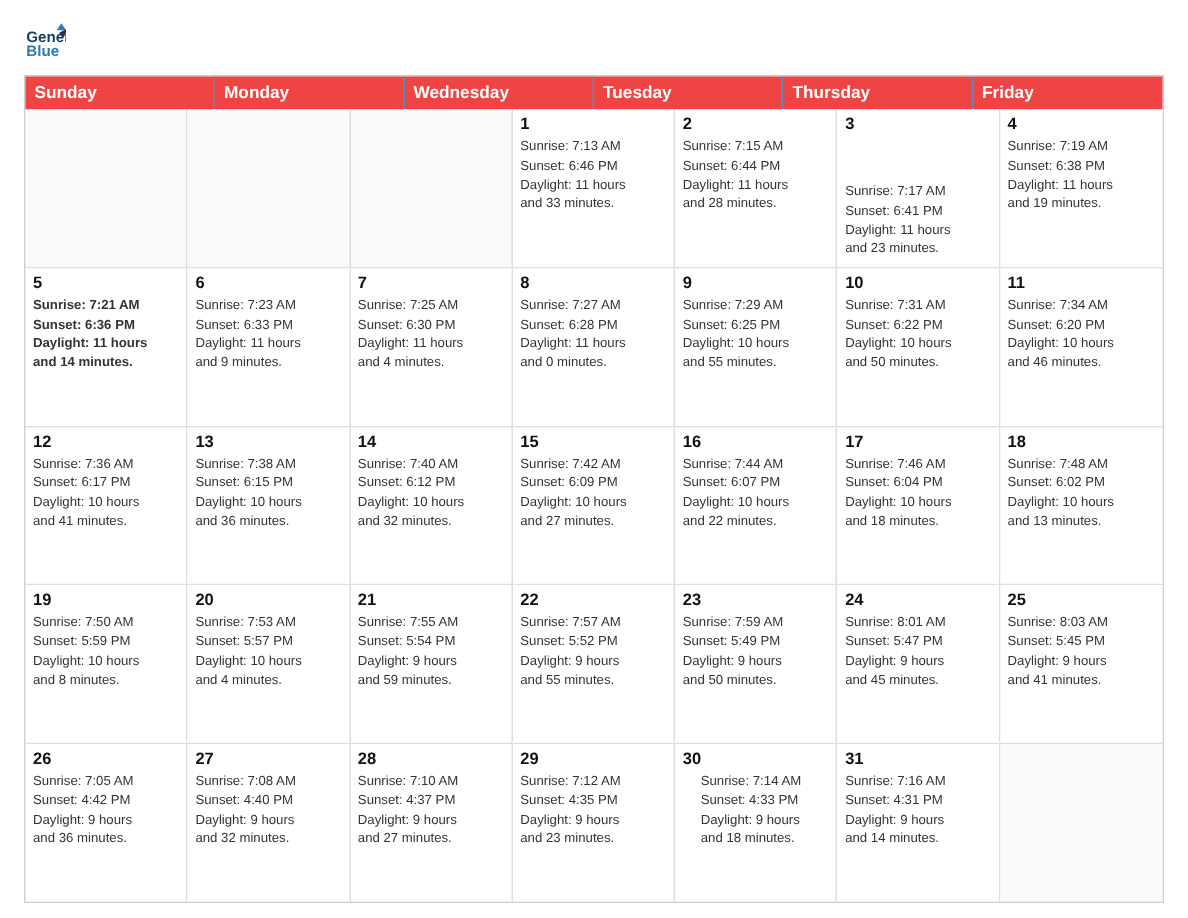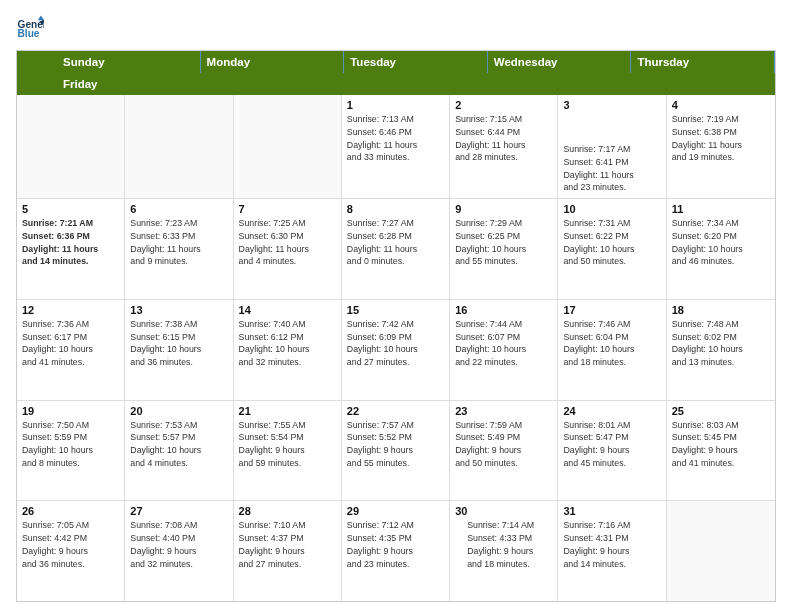--- a/index.html
+++ b/index.html
@@ -46,23 +46,22 @@
       margin-top: 2px;
     }
     .calendar {
       flex: 1;
       display: flex;
       flex-direction: column;
       border: 1px solid #ccc;
     }
     .cal-header {
       display: grid;
-      grid-template-columns: repeat(5, 1fr);
-      background: #4d7c0f;
-      padding-left: 40px;
+      grid-template-columns: repeat(6, 1fr);
+      background: #ef4444;
     }
     .cal-header-cell {
       color: #fff;
       font-size: 11.5px;
       font-weight: bold;
       padding: 5px 6px;
       border-right: 1px solid #5590c0;
     }
     .cal-header-cell:last-child {
       border-right: none;
@@ -123,22 +122,22 @@
     <div class="title-block">
       <div class="month-title"></div>
       <div class="location-title"></div>
     </div>
   </div>
 
   <div class="calendar">
     <div class="cal-header" id="cal-header">
         <div class="cal-header-cell">Sunday</div>
         <div class="cal-header-cell">Monday</div>
+        <div class="cal-header-cell">Wednesday</div>
         <div class="cal-header-cell">Tuesday</div>
-        <div class="cal-header-cell">Wednesday</div>
         <div class="cal-header-cell">Thursday</div>
         <div class="cal-header-cell">Friday</div>
       </div>
     <div class="cal-body" id="cal-body">
         <div class="cal-row">
           <div class="cal-cell empty"></div>
           <div class="cal-cell empty"></div>
           <div class="cal-cell empty"></div>
           <div class="cal-cell">
             <div class="day-num">1</div>

